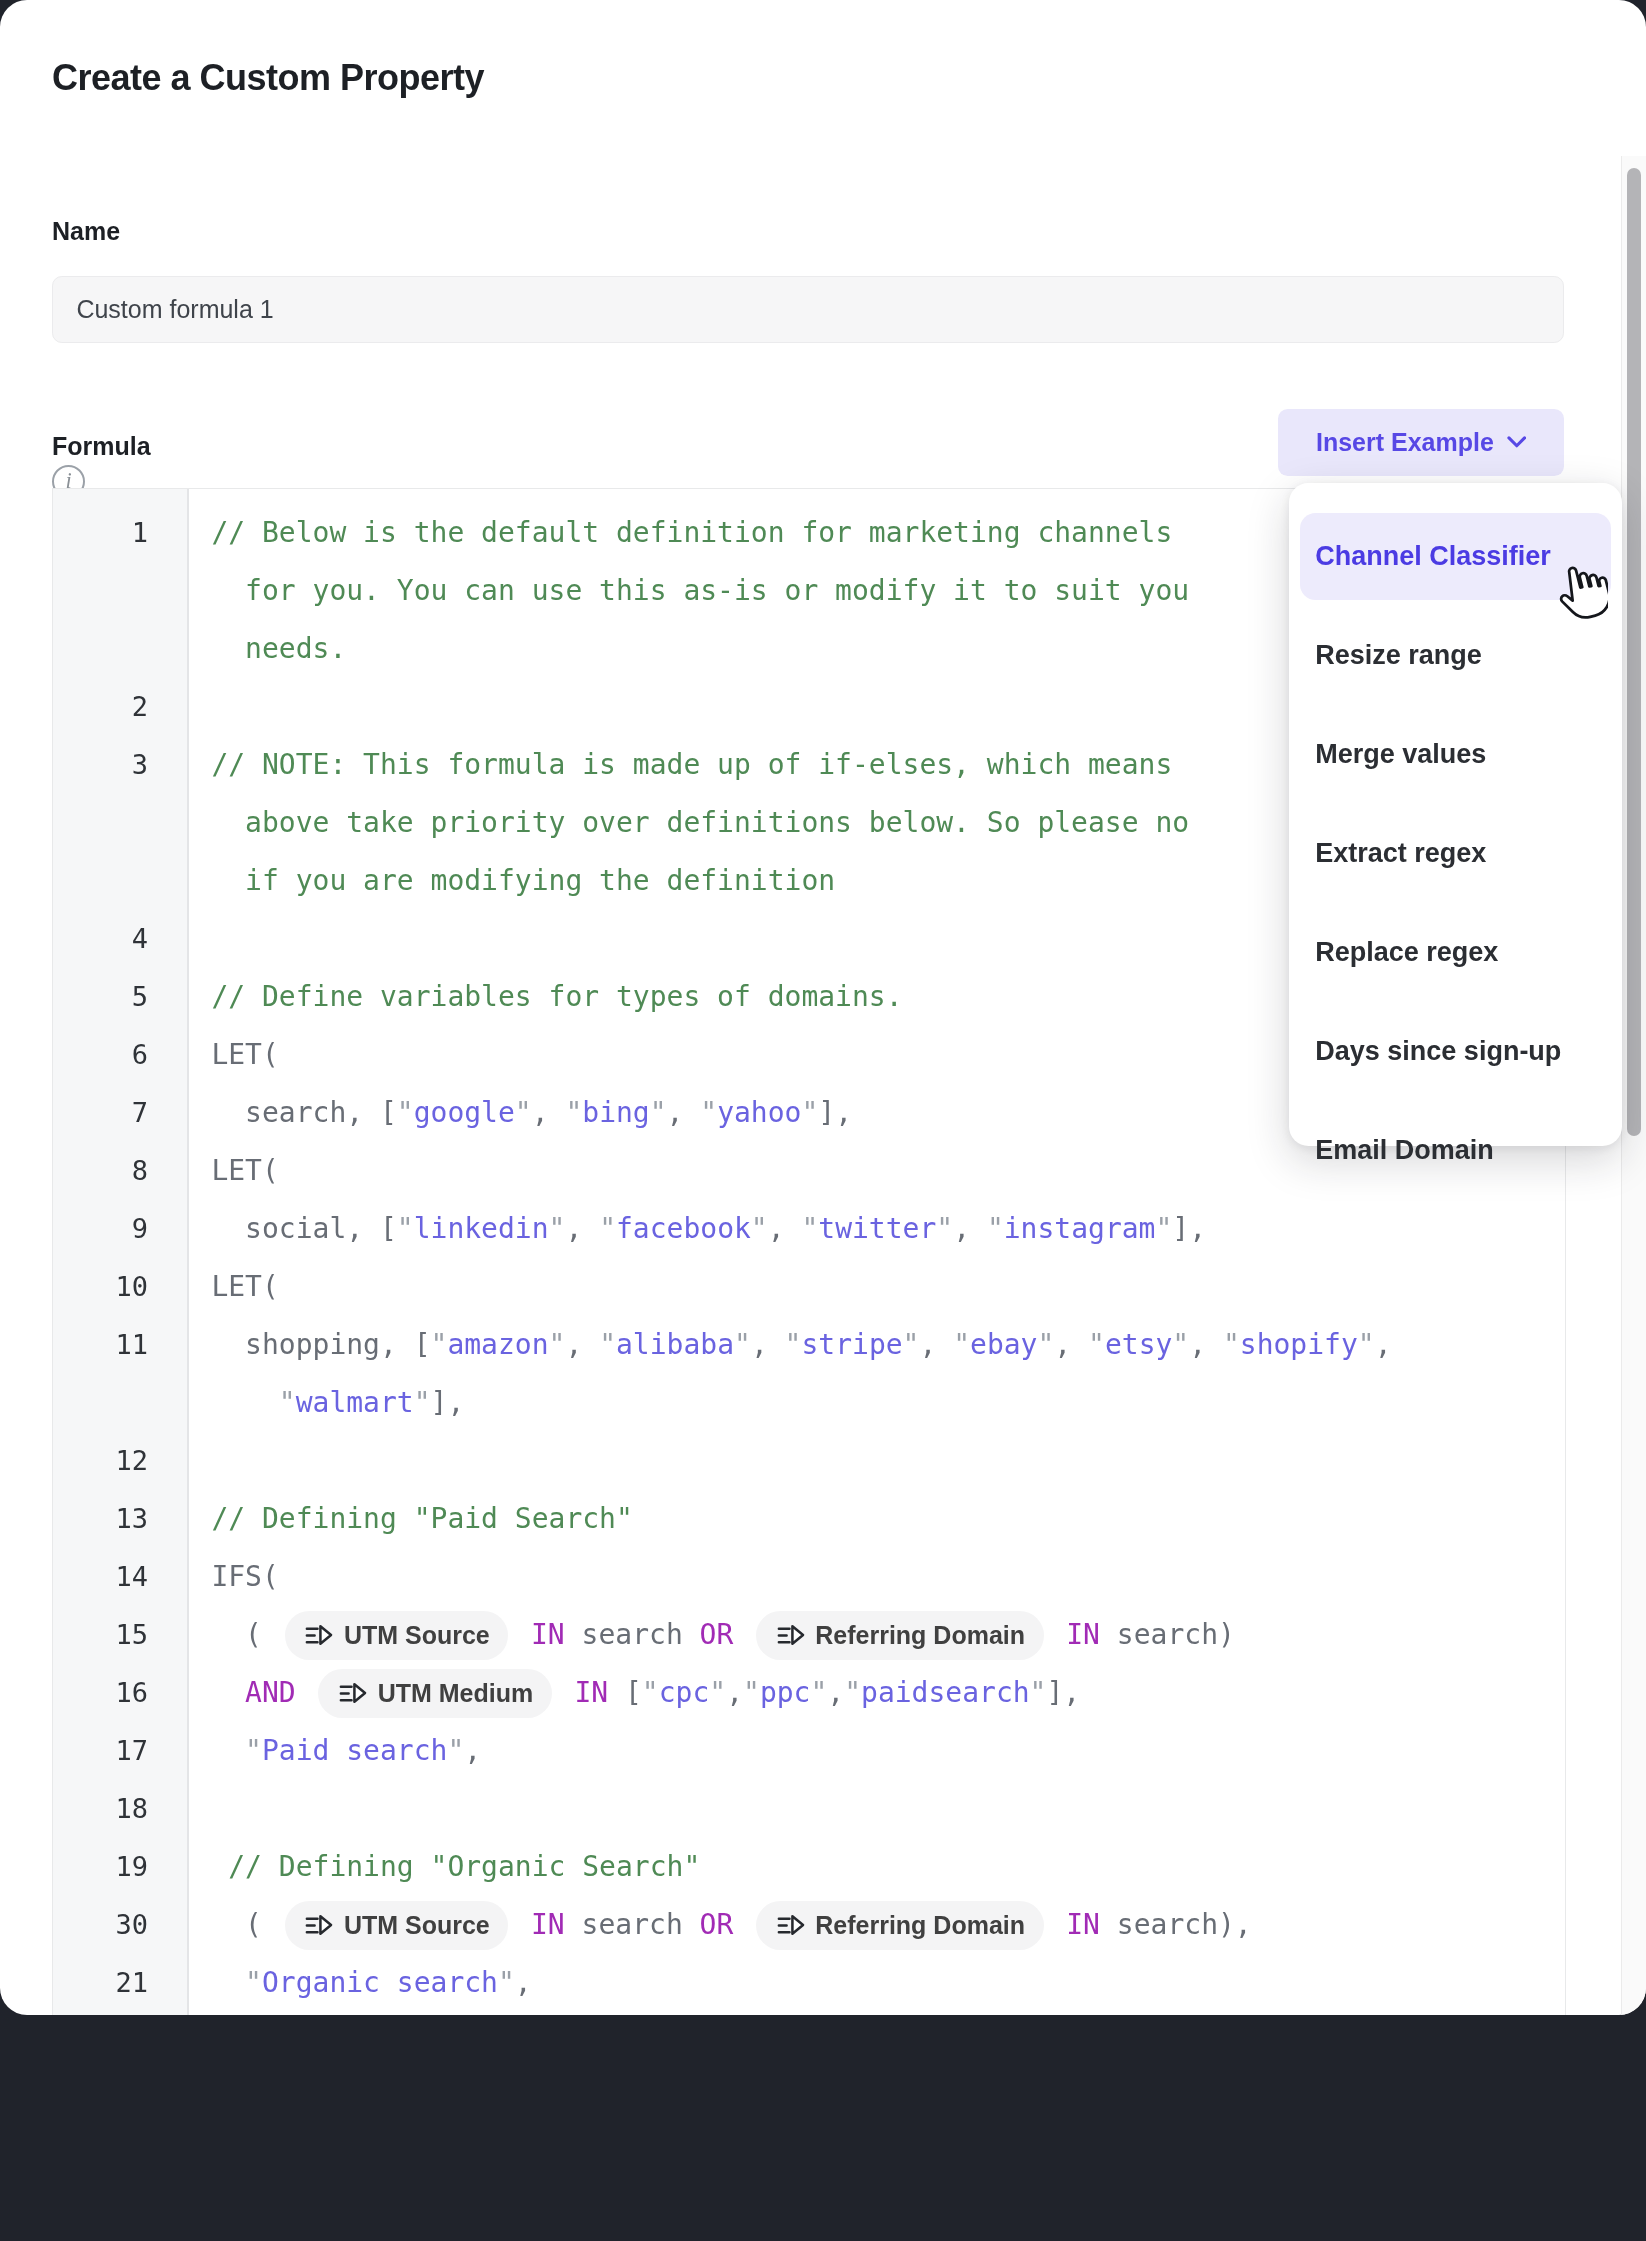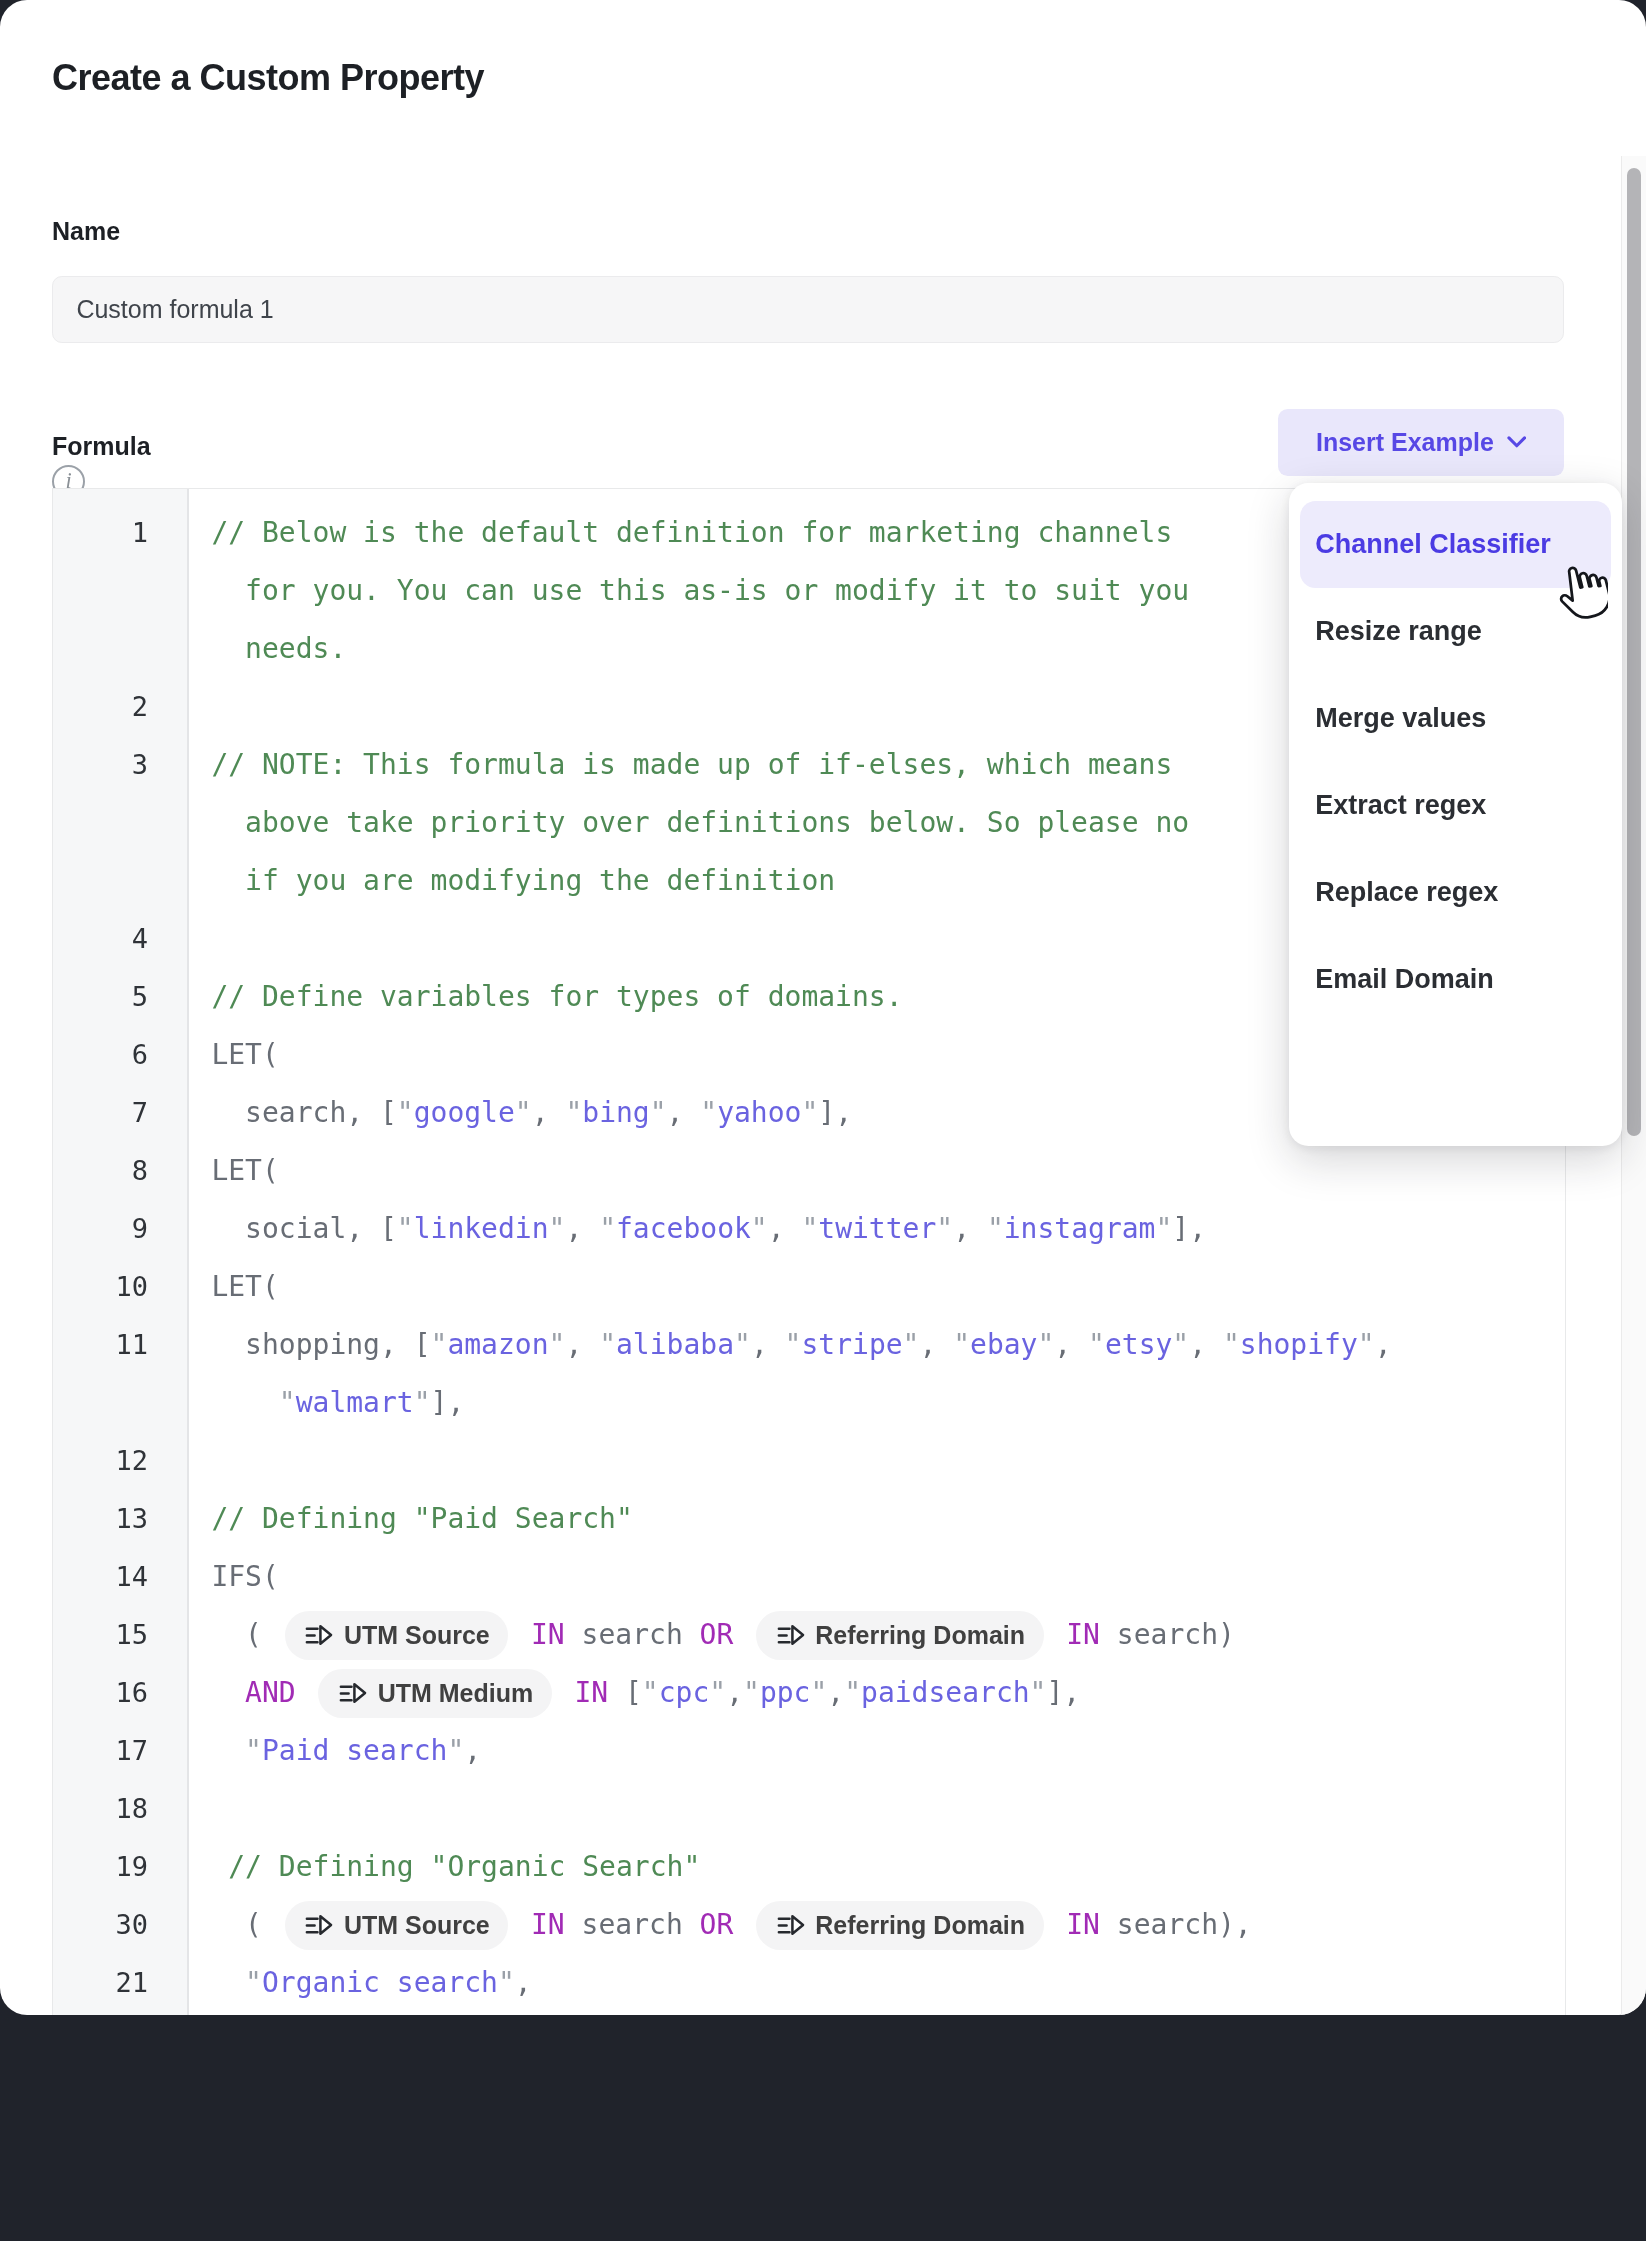--- a/index.html
+++ b/index.html
@@ -39,21 +39,21 @@
   .tk-c{color:#4f8a55;}
   .chip{display:inline-flex;align-items:center;gap:10.7px;height:49px;padding:0 18.5px;background:#f4f4f5;border-radius:24.4px;
       vertical-align:middle;margin:0 5.9px;line-height:normal;
       font-family:"Liberation Sans",sans-serif;font-size:25px;font-weight:600;color:#404040;}
 
   
   #insert-example-menu{position:absolute;left:1289px;top:483px;width:333px;height:663px;box-sizing:border-box;
       background:#fff;border-radius:19.5px;padding:17.6px 10.7px;z-index:30;
       box-shadow:0 13.7px 43px rgba(25,28,40,.18),0 2px 9.8px rgba(25,28,40,.08);}
   .dd-item{height:87px;display:flex;align-items:center;padding:0 15.6px;border-radius:15.6px;
-      font-size:27px;font-weight:600;color:#2b2e33;cursor:pointer;}
+      font-size:27px;font-weight:600;color:#2b2e33;cursor:pointer;margin-top:12px;}
   .dd-item.active{background:#edebfc;color:#4b3be3;}
 
   
   #v-scroll-track{position:absolute;left:1621px;top:156px;width:25px;height:1913px;background:#fafafa;border-left:1px solid #ebebeb;z-index:5;}
   #v-scroll-thumb{position:absolute;left:4.9px;top:11.7px;width:14.6px;height:968px;background:#b4b4b7;border-radius:7.8px;}
 
   #bottom-band{position:absolute;left:0;top:2046px;width:1646px;height:24.4px;box-sizing:border-box;
       background:#f6f6f7;border-top:1px solid #e9e9eb;border-bottom:1px solid #e9e9eb;z-index:6;}
 
   
@@ -217,20 +217,21 @@
         </div>
       </div>
   </div>
 
   <div id="insert-example-menu">
       <div class="dd-item active">Channel Classifier</div>
       <div class="dd-item">Resize range</div>
       <div class="dd-item">Merge values</div>
       <div class="dd-item">Extract regex</div>
       <div class="dd-item">Replace regex</div>
+      <div class="dd-item">Days since sign-up</div>
       <div class="dd-item">Email Domain</div>
     </div>
 
   <svg id="cursor-hand" width="53" height="57" viewBox="0 0 27 29">
     <g transform="rotate(-14 13 14)">
       <path d="M9.8 3.1c0-1 .8-1.8 1.8-1.8s1.8.8 1.8 1.8v8.9l1 .1V7c0-1 .8-1.8 1.8-1.8s1.8.8 1.8 1.8v5.6l1 .1v-3.6c0-1 .8-1.8 1.8-1.8s1.8.8 1.8 1.8v4.4l.9.2v-2.2c0-1 .8-1.7 1.7-1.7 1 0 1.7.8 1.7 1.7v6.6c0 5.3-4.3 9.6-9.6 9.6h-2.6c-3.3 0-6.3-1.7-8-4.5l-4-6.6c-.5-.9-.2-2 .7-2.5.8-.5 1.9-.2 2.5.6l2.1 2.8z" fill="#ffffff" stroke="#15171c" stroke-width="1.4" stroke-linejoin="round"></path>
     </g>
   </svg>
 
   <div id="v-scroll-track">

